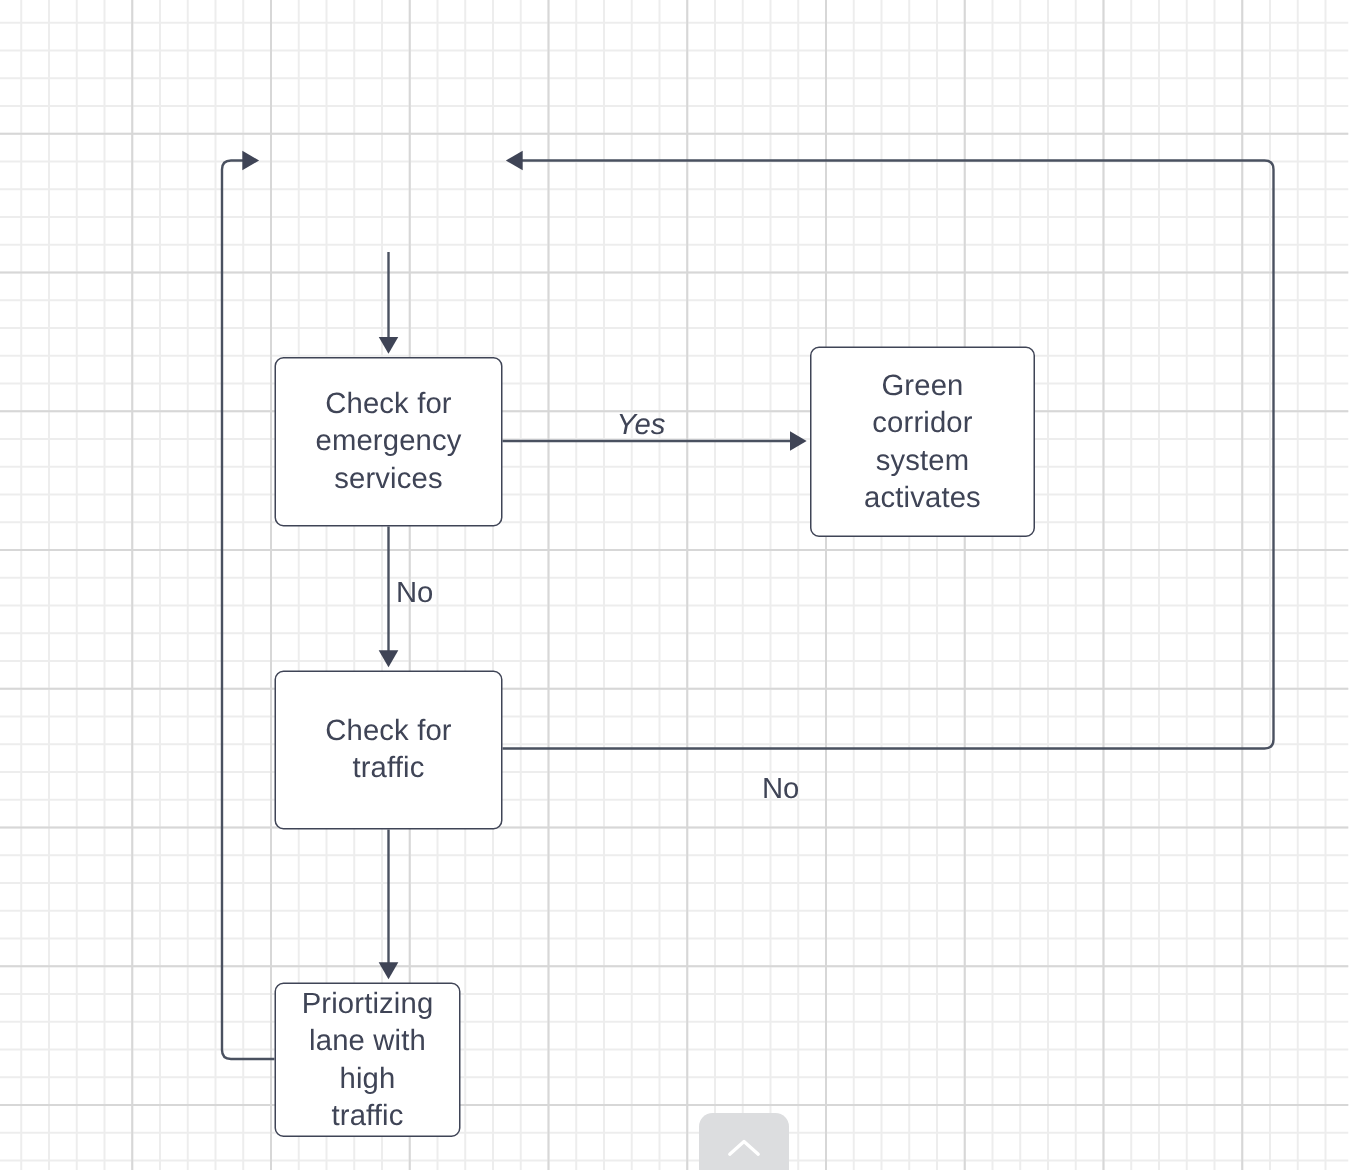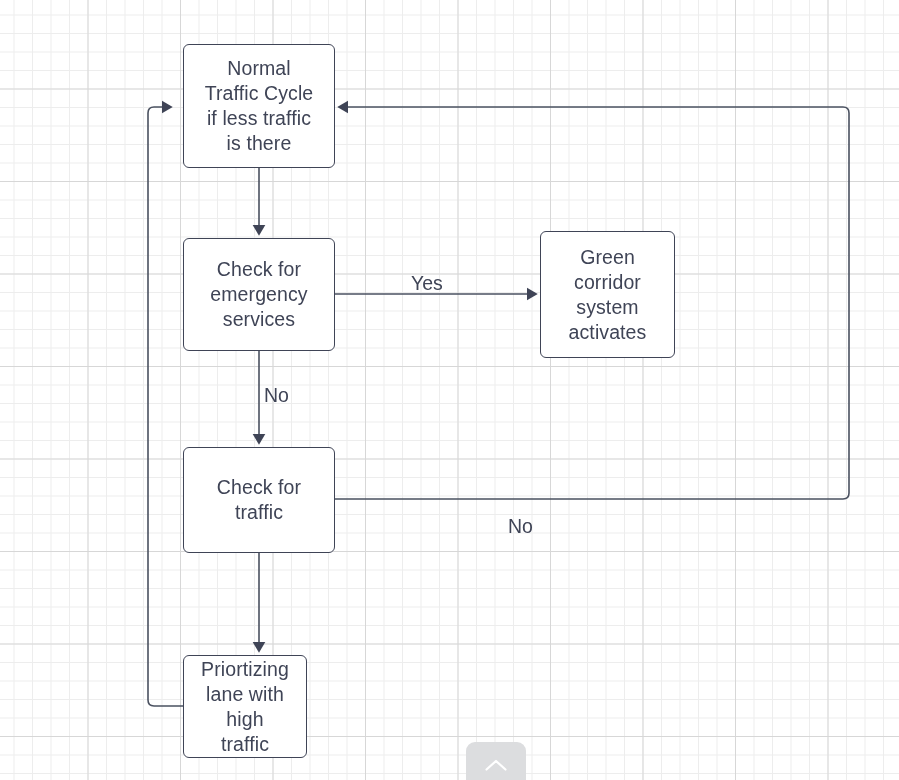--- a/index.html
+++ b/index.html
@@ -57,25 +57,25 @@
   .edge-label {
     position: absolute;
     color: #3f4456;
     font-size: 19.5px;
     line-height: 22px;
     background: transparent;
     white-space: nowrap;
   }
   #node-normal-cycle { left: 183px; top: 44px;  width: 152px; height: 124px; }
   #node-check-emergency { left: 183px; top: 238px; width: 152px; height: 113px; }
-  #node-green-corridor  { left: 540px; top: 231px; width: 135px; height: 127px; }
+  #node-green-corridor  { left: 540px; top: 231px; width: 150px; height: 127px; }
   #node-check-traffic   { left: 183px; top: 447px; width: 152px; height: 106px; }
   #node-prioritizing    { left: 183px; top: 655px; width: 124px; height: 103px; }
 
-  #label-yes { left: 411px; top: 272px; }
+  #label-yes { left: 411px; top: 272px; font-style: italic; }
   #label-no-emergency { left: 264px; top: 384px; }
   #label-no-traffic { left: 508px; top: 515px; }
 
   .scroll-top-button {
     position: absolute;
     left: 466px;
     top: 742px;
     width: 60px;
     height: 46px;
     background: #dcdddf;
@@ -124,24 +124,20 @@
 
     <g>
       <path d="M335,499 L843,499 Q849,499 849,493 L849,113 Q849,107 843,107 L343,107" stroke="#4a5160" stroke-width="1.6" fill="none" marker-end="url(#arrow-down)"></path>
     </g>
 
     <g>
       <path d="M183,706 L154,706 Q148,706 148,700 L148,113 Q148,107 154,107 L167,107" stroke="#4a5160" stroke-width="1.6" fill="none" marker-end="url(#arrow-down)"></path>
     </g>
   </svg>
 
-  <div class="node" id="node-normal-cycle">Normal
-Traffic Cycle
-if less traffic
-is there</div>
 
   <div class="node" id="node-check-emergency">Check for
 emergency
 services</div>
 
   <div class="node" id="node-green-corridor">Green
 corridor
 system
 activates</div>
 

